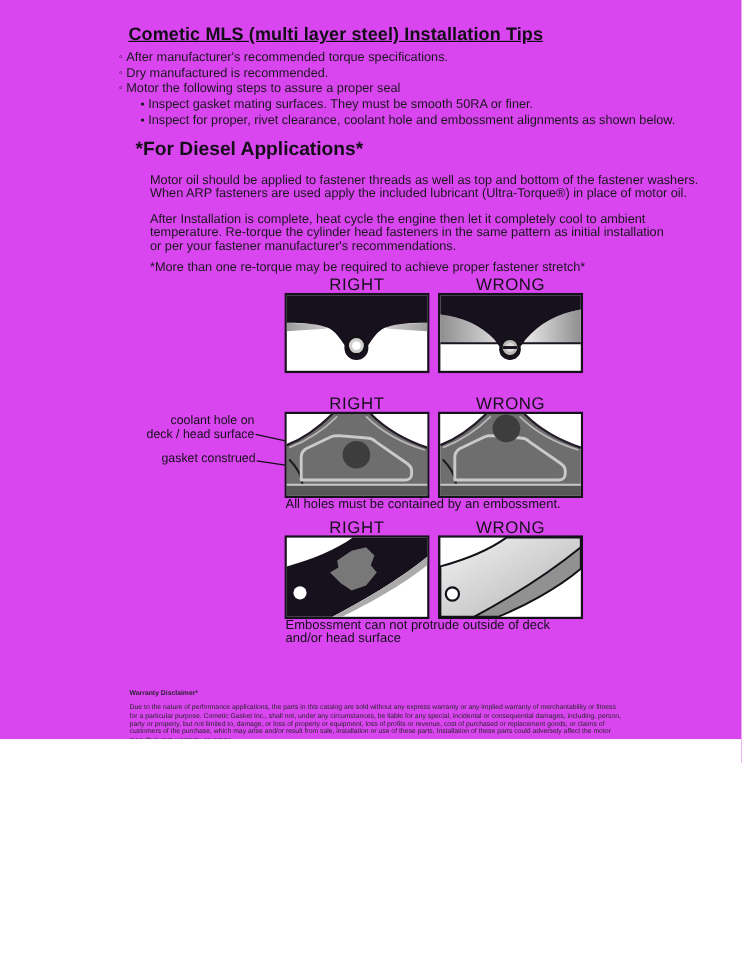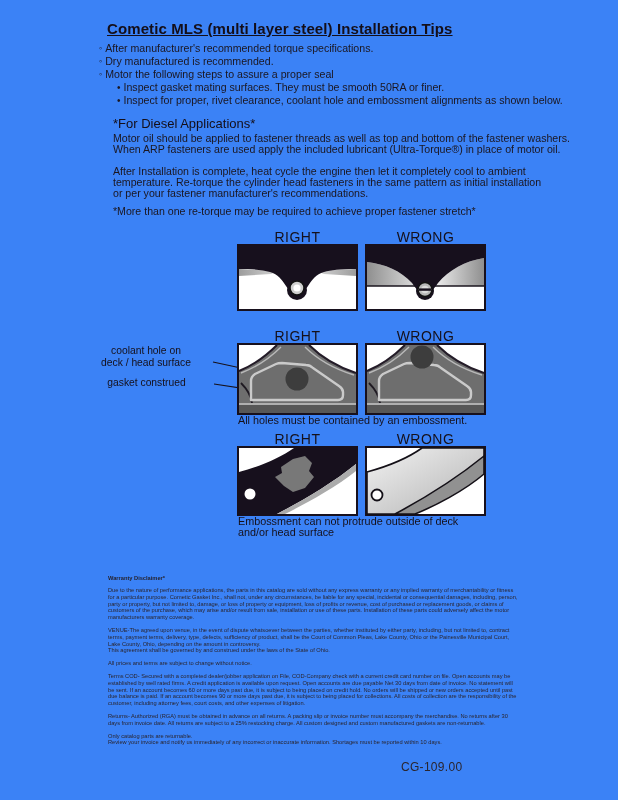--- a/index.html
+++ b/index.html
@@ -1,48 +1,48 @@
 <!DOCTYPE html>
 <html style="--ink: #17101d; --gray-mound: #6e6e6e; --hole: #3d3d3d; --gray-strip: #575757; --emboss-line: #cacaca;"><head>
 <meta charset="utf-8">
 <style>
   html,body{margin:0;padding:0;background:#fff;}
   .page{
-    position:relative;width:618px;height:800px;background:#3b82f6;overflow:hidden;
+    position:relative;width:618px;height:616px;background:#d946ef;overflow:hidden;
     font-family:"Liberation Sans",sans-serif;color:#1b161f;
   }
   .abs{position:absolute;}
   .title{
     position:absolute;left:107px;top:20px;margin:0;
     font-size:15px;font-weight:bold;text-decoration:underline;
     letter-spacing:0.1px;color:#140e18;
   }
   .bullet-row{position:absolute;left:99px;font-size:10.6px;line-height:11px;white-space:nowrap;}
   .bullet-row.sub{left:117px;}
   .marker0{font-size:9px;position:relative;top:-1px;margin-right:3px;}
   .marker1{font-size:10px;margin-right:3px;}
   .diesel-heading{
     position:absolute;left:113px;top:116px;margin:0;
-    font-size:13px;font-weight:normal;color:#140e18;
+    font-size:16px;font-weight:bold;color:#140e18;
   }
   .body-para{
-    position:absolute;left:113px;margin:0;font-size:10.6px;line-height:11px;
+    position:absolute;left:113px;margin:12px;font-size:10.6px;line-height:11px;
     white-space:pre-line;color:#1b161f;
   }
   .dlabel{
     position:absolute;width:121px;text-align:center;
     font-size:14px;letter-spacing:0.5px;color:#15101a;
   }
   .dbox{position:absolute;}
   .dcaption{
     position:absolute;left:238px;font-size:10.8px;line-height:11px;
     white-space:pre-line;color:#15101a;
   }
   .ann{
-    position:absolute;text-align:center;font-size:10.3px;line-height:11.5px;
+    position:absolute;text-align:right;font-size:10.3px;line-height:11.5px;
     white-space:pre-line;color:#15101a;
   }
   .disclaimer{position:absolute;left:108px;top:575px;width:411px;}
   .disclaimer h3{
     margin:0 0 6px 0;font-size:5.7px;font-weight:bold;color:#241f28;
   }
   .disclaimer p{
     margin:0 0 6px 0;font-size:5.7px;line-height:6.8px;
     white-space:pre-line;color:#2a252e;
   }

